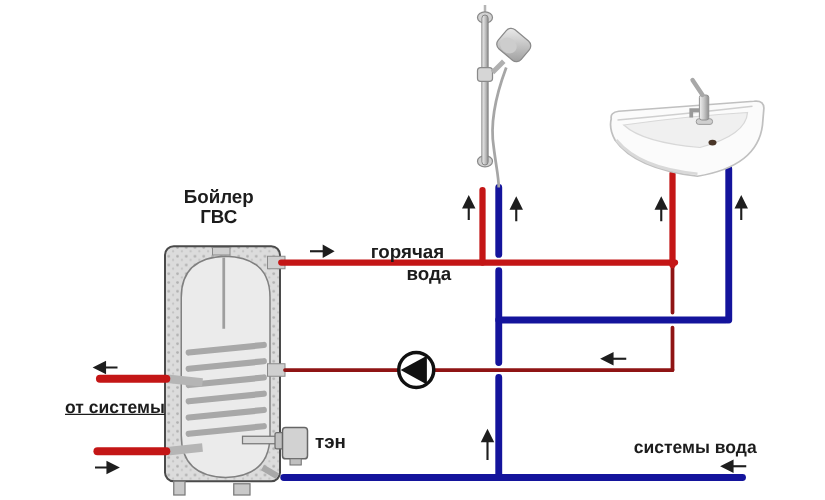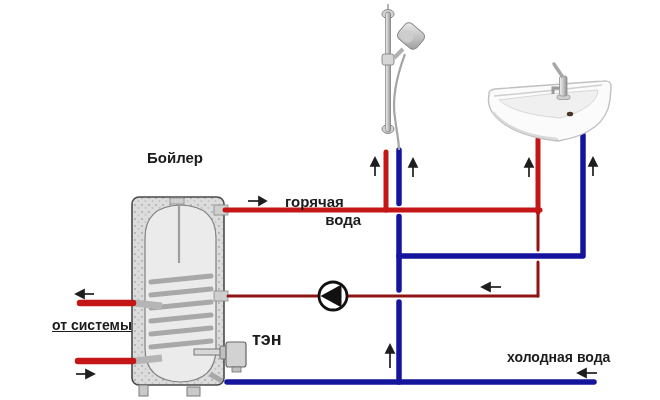--- a/index.html
+++ b/index.html
@@ -1,17 +1,17 @@
 <!DOCTYPE html>
 <html style="--hot: #c41616; --hotdark: #8f1414; --cold: #14149c; --ink: #1e1e1e; --shell: #dcdcdc; --metal: #b5b5b5;"><head>
 <meta charset="utf-8">
 <style>
   html,body{margin:0;padding:0;}
   #stage{position:relative;width:660px;height:400px;background:#ffffff;overflow:hidden;
-         font-family:"Liberation Sans",sans-serif;}
+         font-family:"Liberation Sans",sans-serif;border-radius:10px;}
   .lbl{position:absolute;font-weight:bold;color:#1c1c1c;white-space:nowrap;}
   svg{position:absolute;left:0;top:0;}
 </style>
 </head>
 <body>
 
 <div id="stage">
 <svg width="660" height="400" viewBox="0 0 660 400">
   <defs>
     <pattern id="stipple" width="7" height="7" patternUnits="userSpaceOnUse">
@@ -135,21 +135,22 @@
       <rect x="557" y="95" width="13" height="4.5" rx="2" fill="#cfcfcf" stroke="#9a9a9a" stroke-width="0.8"></rect>
       <rect x="559.5" y="76" width="7.5" height="20" rx="2" fill="url(#railGrad)" stroke="#909090" stroke-width="0.8"></rect>
       <path d="M560 88 L553 88 L553 94" fill="none" stroke="#9a9a9a" stroke-width="3"></path>
       <line x1="562" y1="76" x2="554" y2="64" stroke="#a8a8a8" stroke-width="3.5" stroke-linecap="round"></line>
     </g>
   </g>
 </svg>
 
 <div class="lbl" style="left:134px;top:150px;width:82px;text-align:center;font-size:15px;line-height:16px;">
   <div>Бойлер</div>
+  <div>ГВС</div>
 </div>
-<div class="lbl" style="left:285px;top:193px;width:82px;text-align:left;font-size:15px;">горячая</div>
+<div class="lbl" style="left:285px;top:193px;width:82px;text-align:center;font-size:15px;">горячая</div>
 <div class="lbl" style="left:285px;top:211px;width:76px;text-align:right;font-size:15px;">вода</div>
-<div class="lbl" style="left:507px;top:349px;font-size:14px;">холодная вода</div>
+<div class="lbl" style="left:507px;top:349px;font-size:14px;">системы вода</div>
 <div class="lbl" style="left:52px;top:316px;font-size:14px;line-height:19px;text-decoration:underline;">
   <div>от системы</div>
 </div>
-<div class="lbl" style="left:252px;top:329px;font-size:18px;">тэн</div>
+<div class="lbl" style="left:252px;top:345px;font-size:15px;">тэн</div>
 </div>
 
 </body></html>

